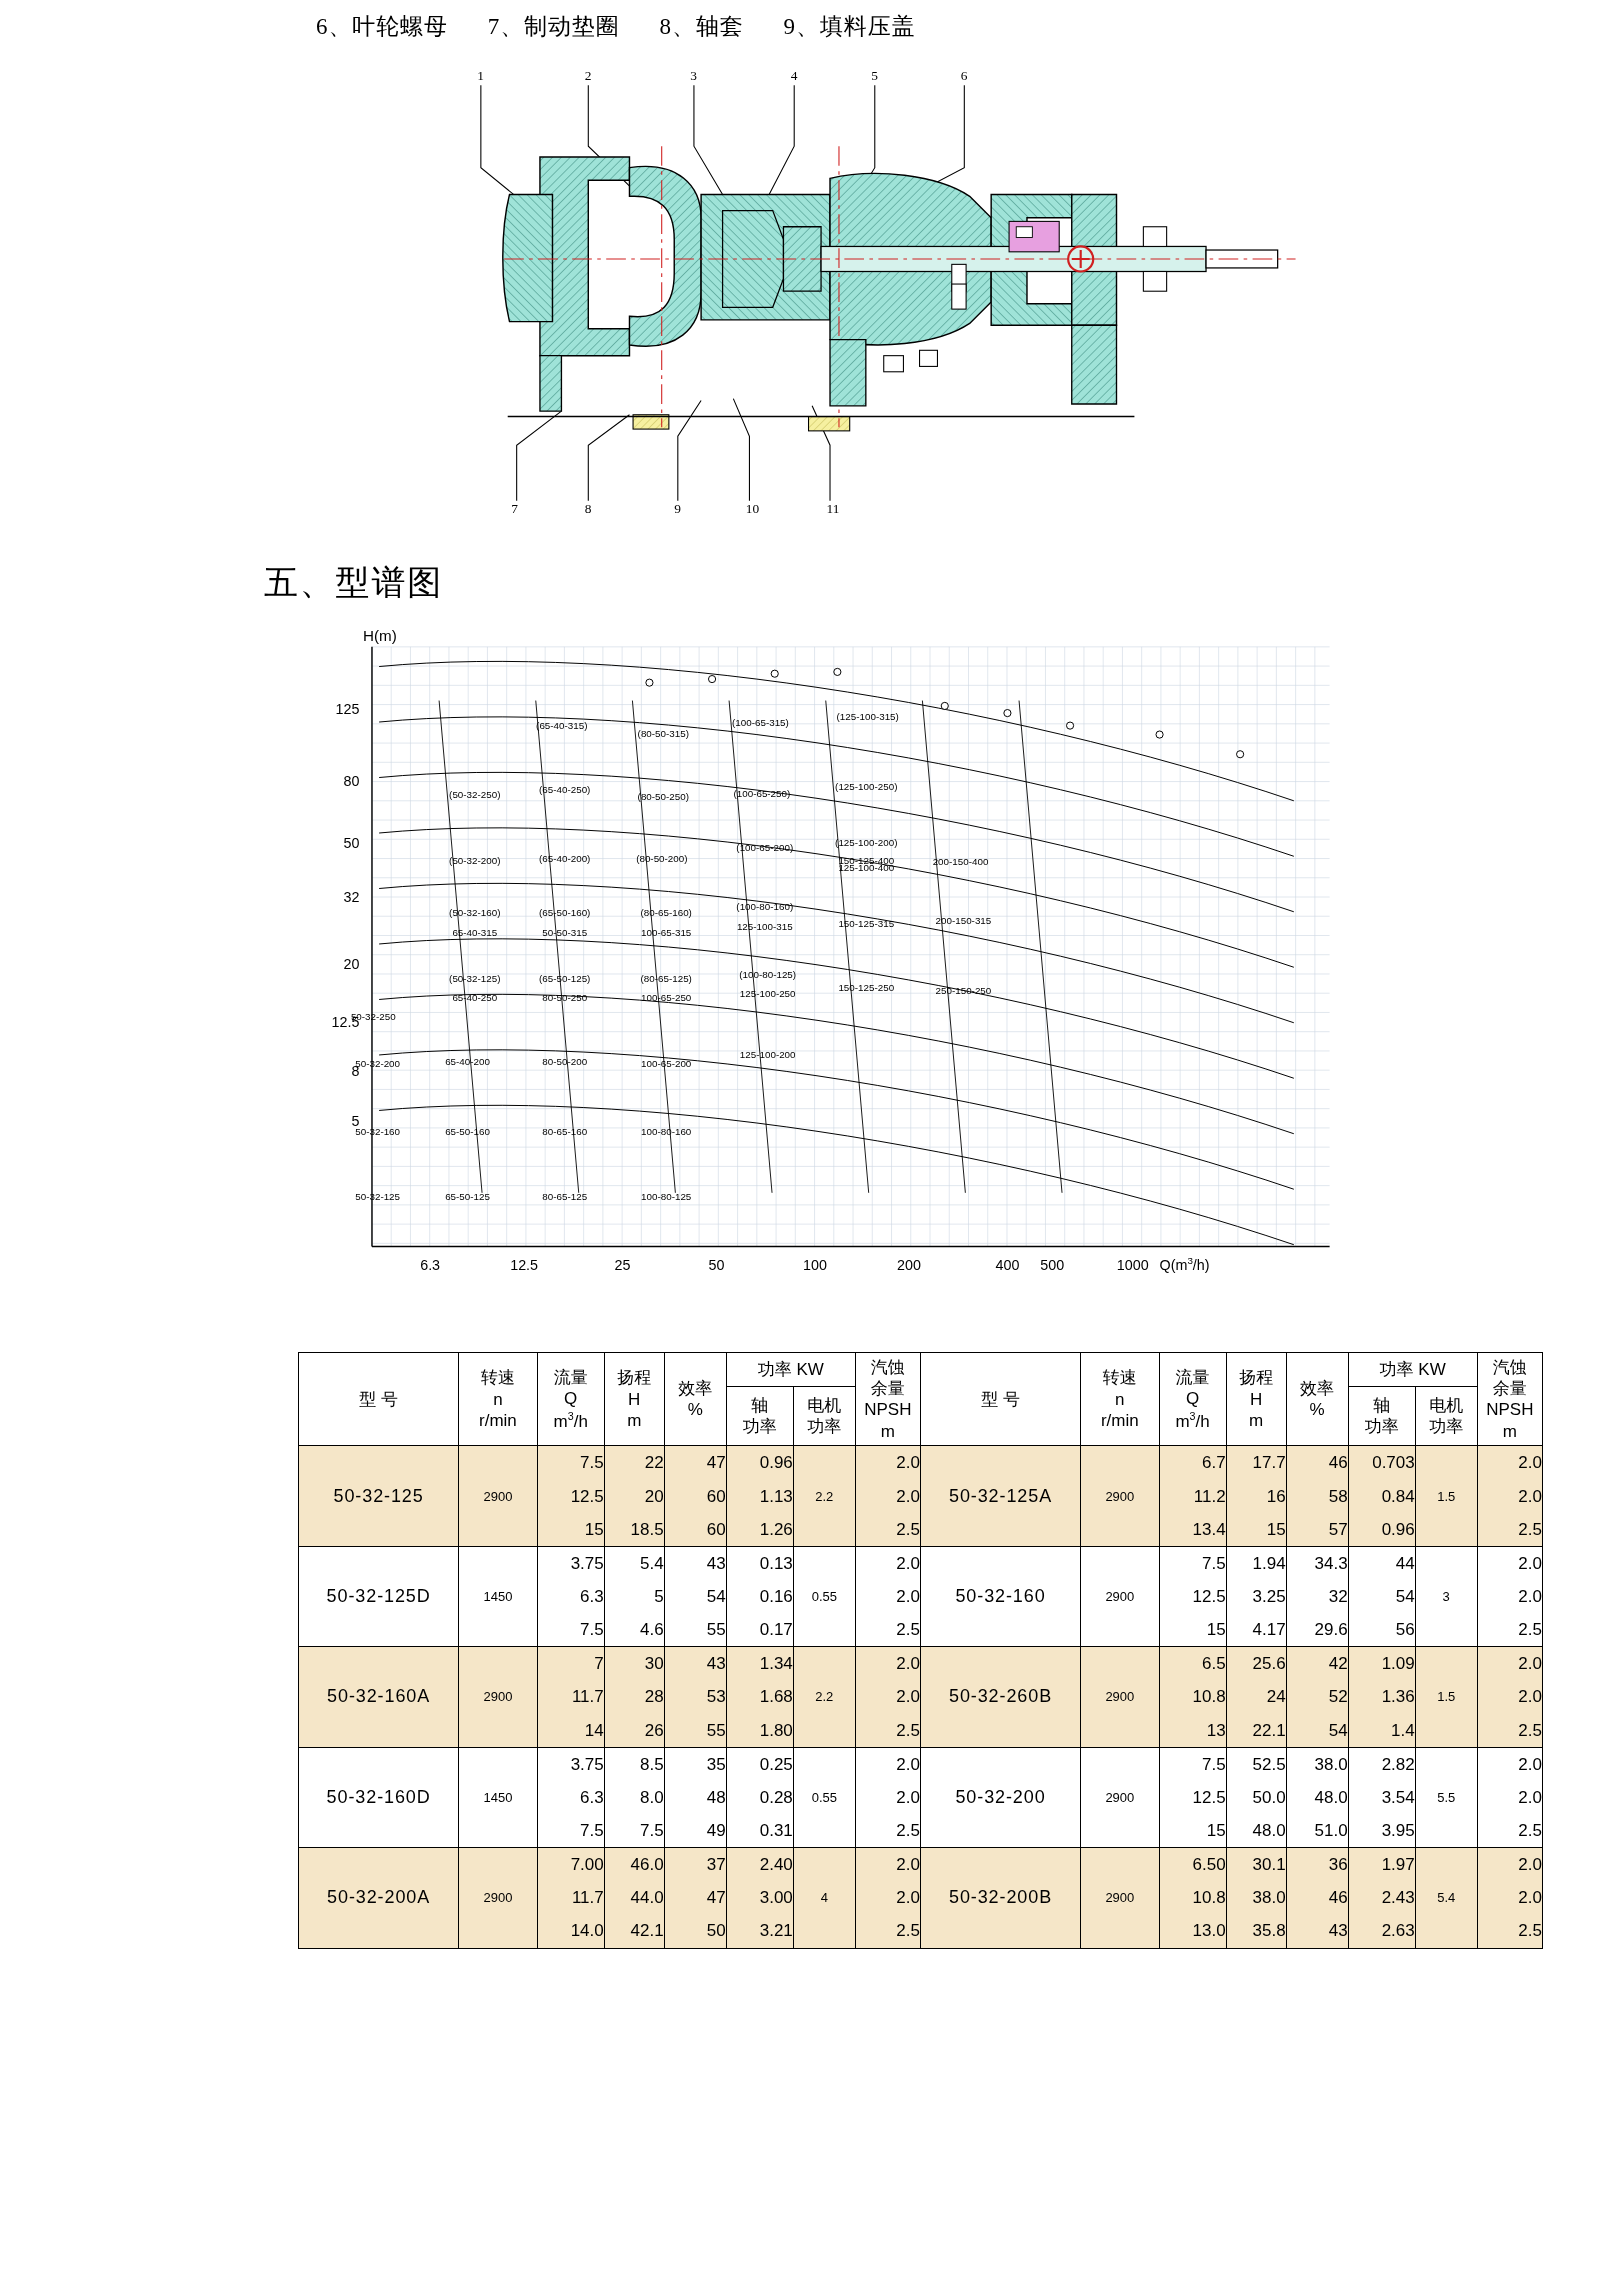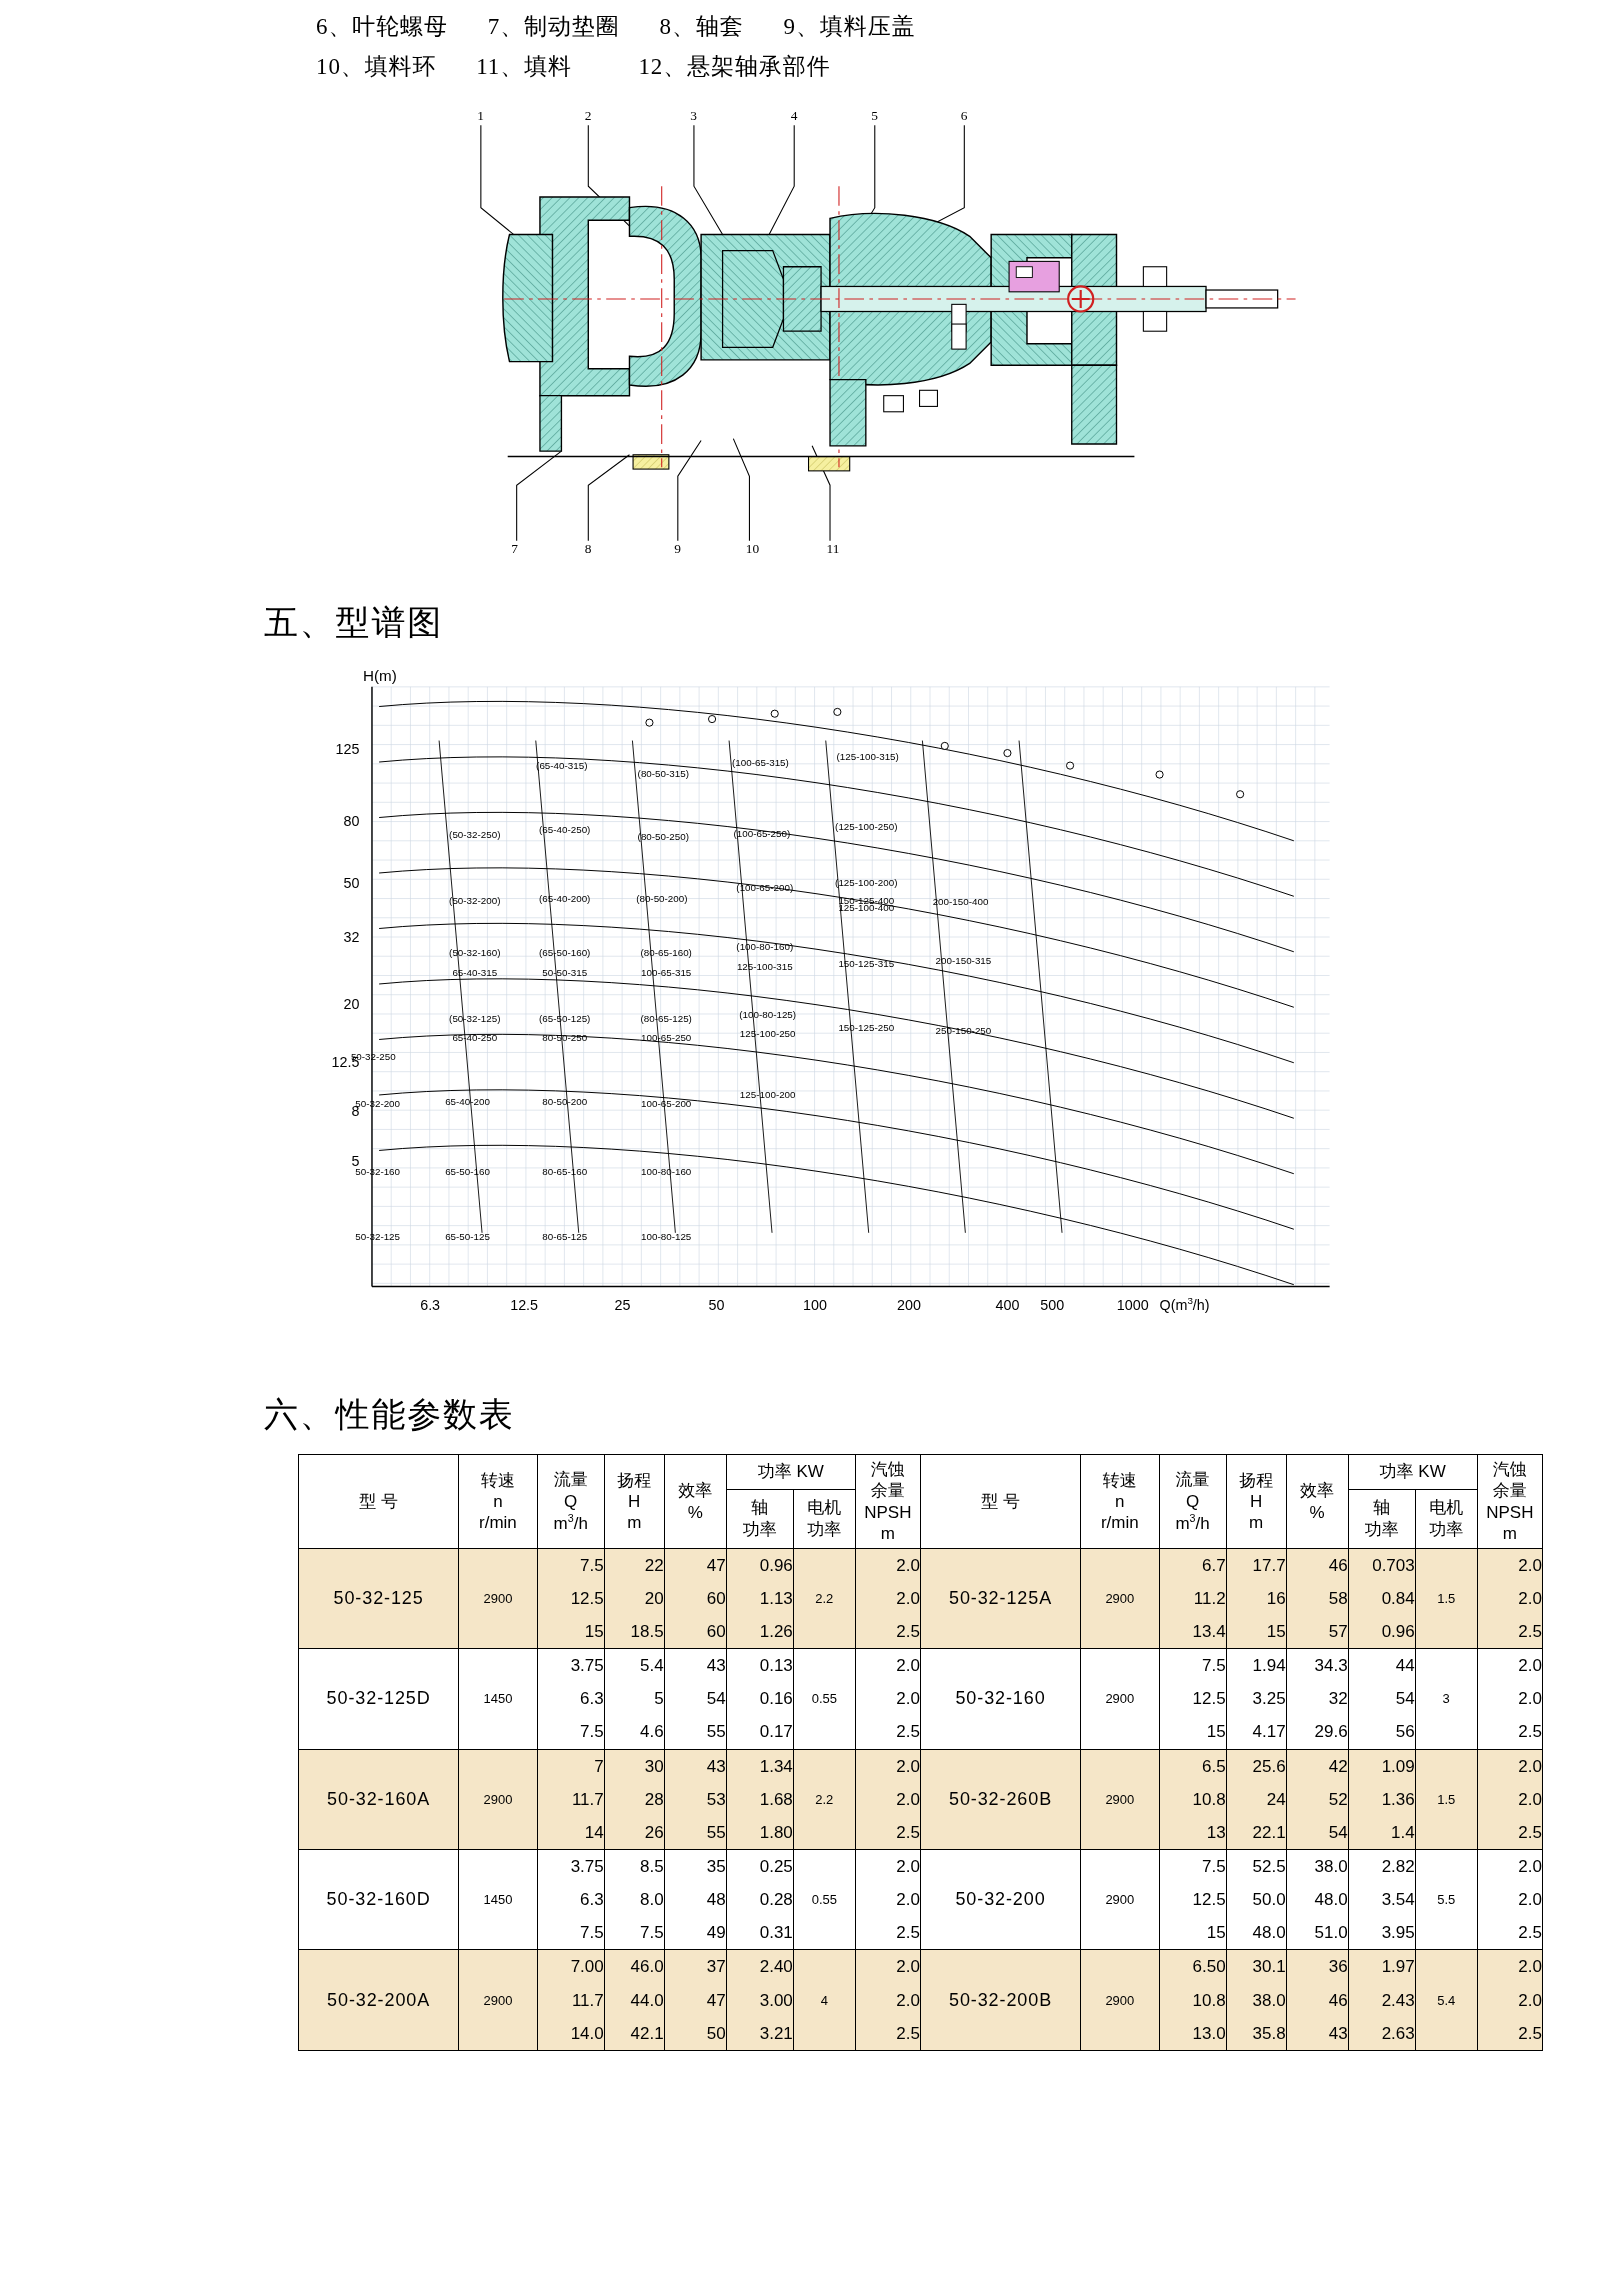--- a/index.html
+++ b/index.html
@@ -34,21 +34,20 @@
   .stack{line-height:1.95;font-size:17px;text-align:right;}
   .sup{font-size:10.7px;vertical-align:super;}
 </style>
 </head>
 <body>
 
 <div class="page">
 
   <div class="legend">
     <div class="row">6、叶轮螺母      7、制动垫圈      8、轴套      9、填料压盖</div>
-    <div class="row">10、填料环      11、填料          12、悬架轴承部件</div>
   </div>
 
   <div class="drawing-wrap">
     <div class="drawing">
       <svg width="949" height="466" viewBox="0 0 1060 520" xmlns="http://www.w3.org/2000/svg">
         <defs>
           <pattern id="hatchA" width="7" height="7" patternTransform="rotate(45)" patternUnits="userSpaceOnUse">
             <rect width="7" height="7" fill="#9fe3d8"></rect>
             <line x1="0" y1="0" x2="0" y2="7" stroke="#2b7d70" stroke-width="1"></line>
           </pattern>
@@ -329,21 +328,20 @@
         <circle cx="570" cy="60" r="4" fill="#fff" stroke="#000" stroke-width="1.1"></circle>
         <circle cx="640" cy="58" r="4" fill="#fff" stroke="#000" stroke-width="1.1"></circle>
         <circle cx="760" cy="96" r="4" fill="#fff" stroke="#000" stroke-width="1.1"></circle>
         <circle cx="830" cy="104" r="4" fill="#fff" stroke="#000" stroke-width="1.1"></circle>
         <circle cx="900" cy="118" r="4" fill="#fff" stroke="#000" stroke-width="1.1"></circle>
         <circle cx="1000" cy="128" r="4" fill="#fff" stroke="#000" stroke-width="1.1"></circle>
         <circle cx="1090" cy="150" r="4" fill="#fff" stroke="#000" stroke-width="1.1"></circle>
       </svg>
   </div>
 
-  <h2 class="sec">六、性能参数表</h2>
 
   <table class="params">
     <tbody id="table-body">
         <tr class="hdr">
           <td rowspan="2" style="width:152px">型    号</td>
           <td rowspan="2" style="width:72px">转速<br>n<br>r/min</td>
           <td rowspan="2" style="width:61px">流量<br>Q<br>m<span class="sup">3</span>/h</td>
           <td rowspan="2" style="width:54px">扬程<br>H<br>m</td>
           <td rowspan="2" style="width:56px">效率<br>%</td>
           <td colspan="2">功率 KW</td>

